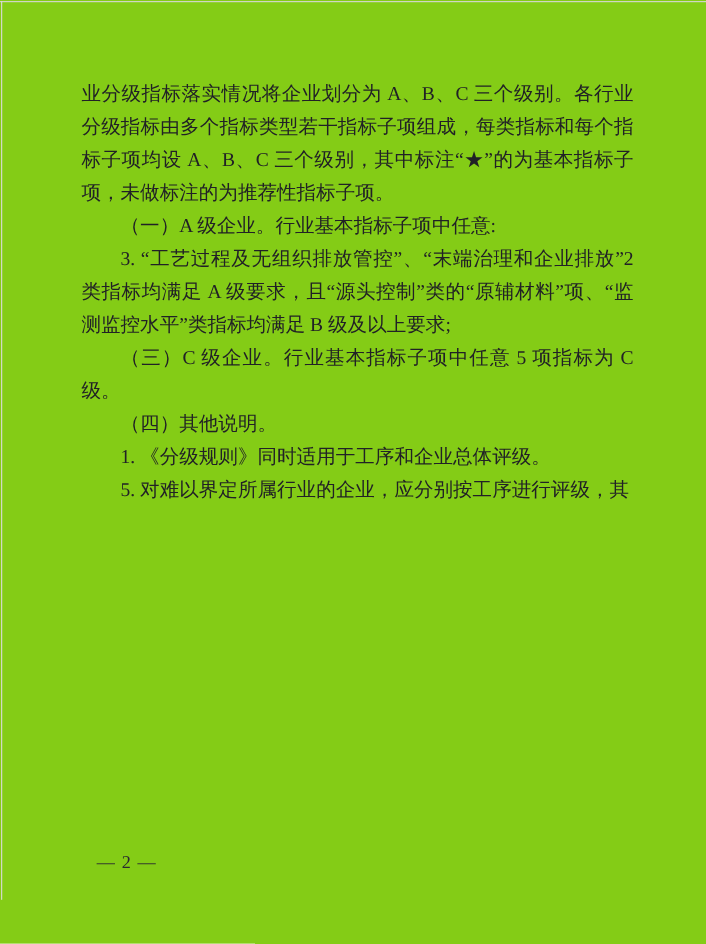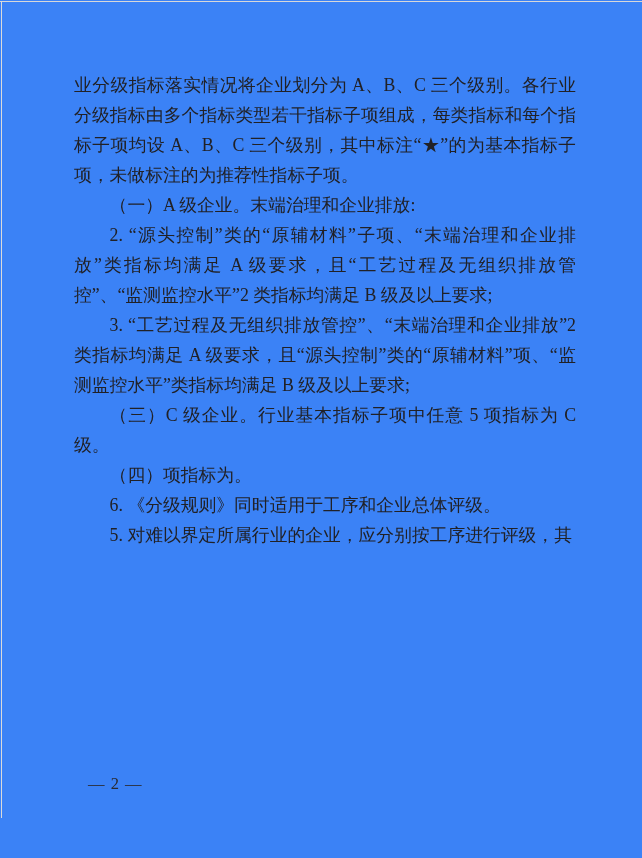--- a/index.html
+++ b/index.html
@@ -4,21 +4,21 @@
 <style>
   html, body {
     margin: 0;
     padding: 0;
     background: #ffffff;
   }
   .page {
     position: relative;
     width: 642px;
     height: 858px;
-    background: #3b82f6;
+    background: #84cc16;
     overflow: hidden;
     box-sizing: border-box;
     font-family: "Liberation Serif", "DejaVu Serif", serif;
   }
   .scan-edge-top {
     position: absolute;
     top: 1px; left: 0; right: 0;
     height: 1px;
     background: #d8d8d8;
   }
@@ -56,23 +56,22 @@
 </style>
 </head>
 <body>
 
 <div class="page">
   <div class="scan-edge-top"></div>
   <div class="scan-edge-left"></div>
 
   <div class="content">
     <p class="para">业分级指标落实情况将企业划分为 A、B、C 三个级别。各行业分级指标由多个指标类型若干指标子项组成，每类指标和每个指标子项均设 A、B、C 三个级别，其中标注“★”的为基本指标子项，未做标注的为推荐性指标子项。</p>
-    <p class="para indent">（一）A 级企业。末端治理和企业排放:</p>
-    <p class="para indent">2. “源头控制”类的“原辅材料”子项、“末端治理和企业排放”类指标均满足 A 级要求，且“工艺过程及无组织排放管控”、“监测监控水平”2 类指标均满足 B 级及以上要求;</p>
+    <p class="para indent">（一）A 级企业。行业基本指标子项中任意:</p>
     <p class="para indent">3. “工艺过程及无组织排放管控”、“末端治理和企业排放”2 类指标均满足 A 级要求，且“源头控制”类的“原辅材料”项、“监测监控水平”类指标均满足 B 级及以上要求;</p>
     <p class="para indent">（三）C 级企业。行业基本指标子项中任意 5 项指标为 C 级。</p>
-    <p class="para indent">（四）项指标为。</p>
-    <p class="para indent">6. 《分级规则》同时适用于工序和企业总体评级。</p>
+    <p class="para indent">（四）其他说明。</p>
+    <p class="para indent">1. 《分级规则》同时适用于工序和企业总体评级。</p>
     <p class="para indent">5. 对难以界定所属行业的企业，应分别按工序进行评级，其</p>
   </div>
 
   <div class="page-number">— 2 —</div>
 </div>
 
 </body></html>

